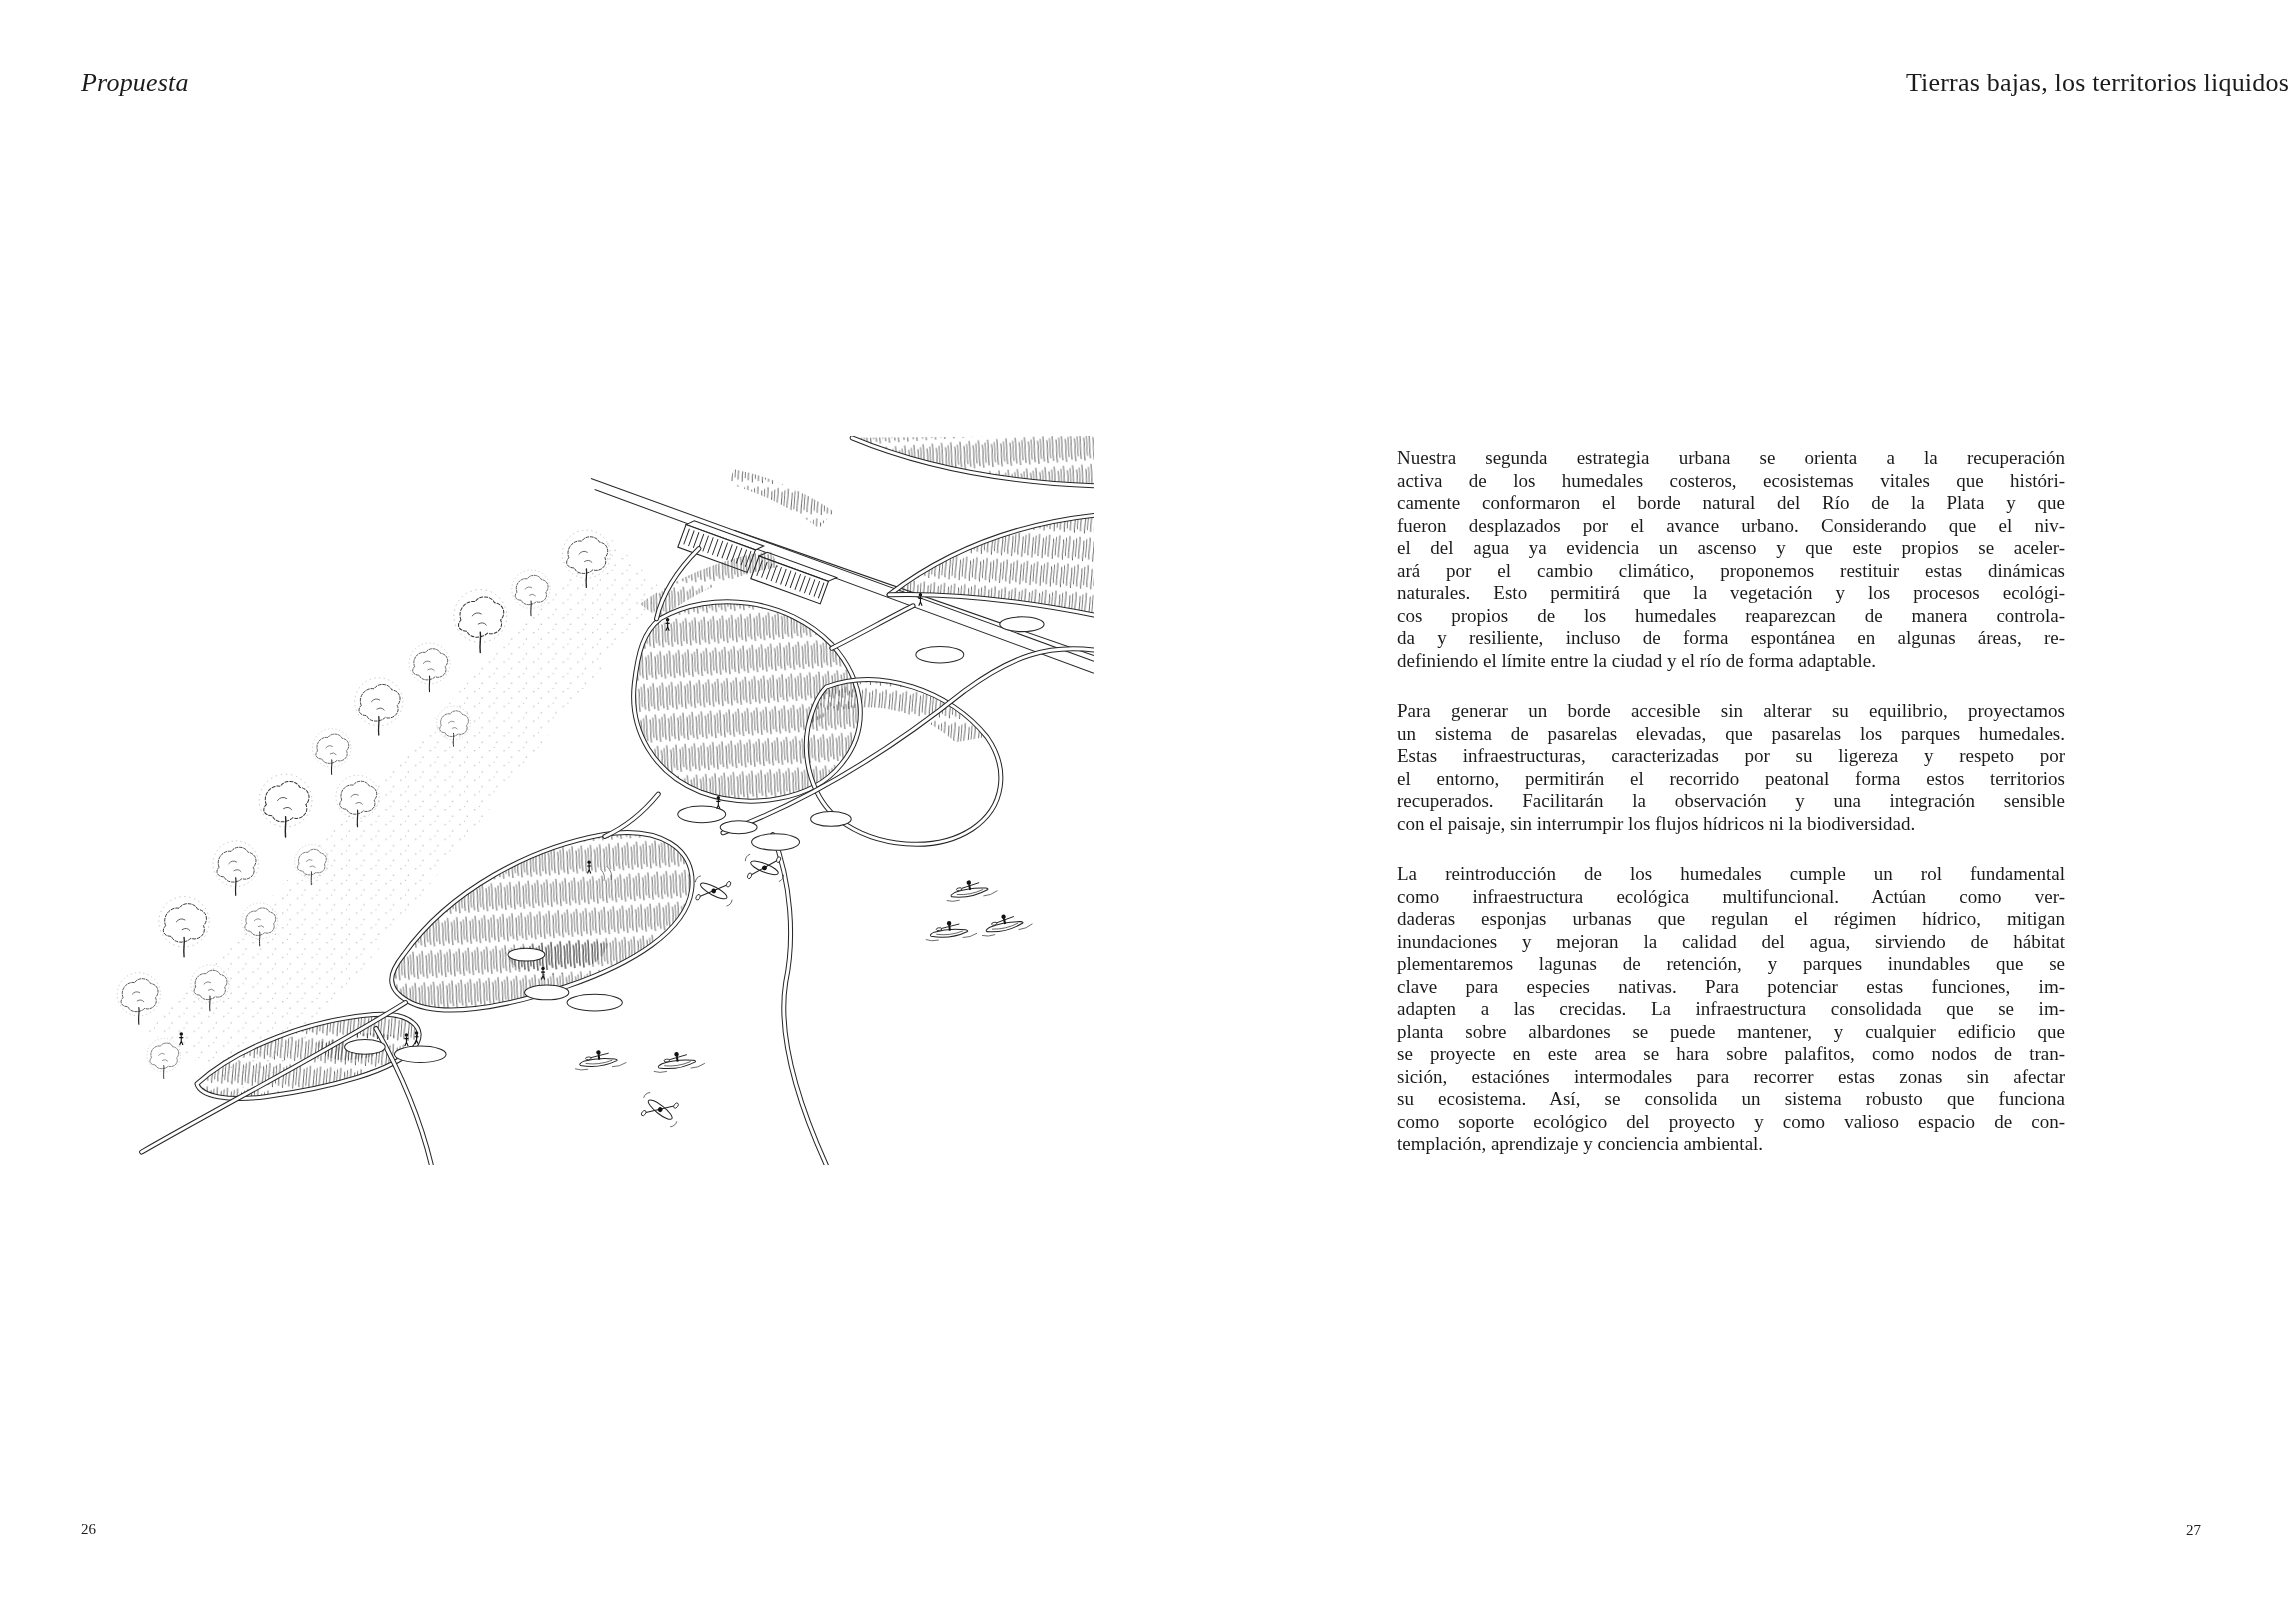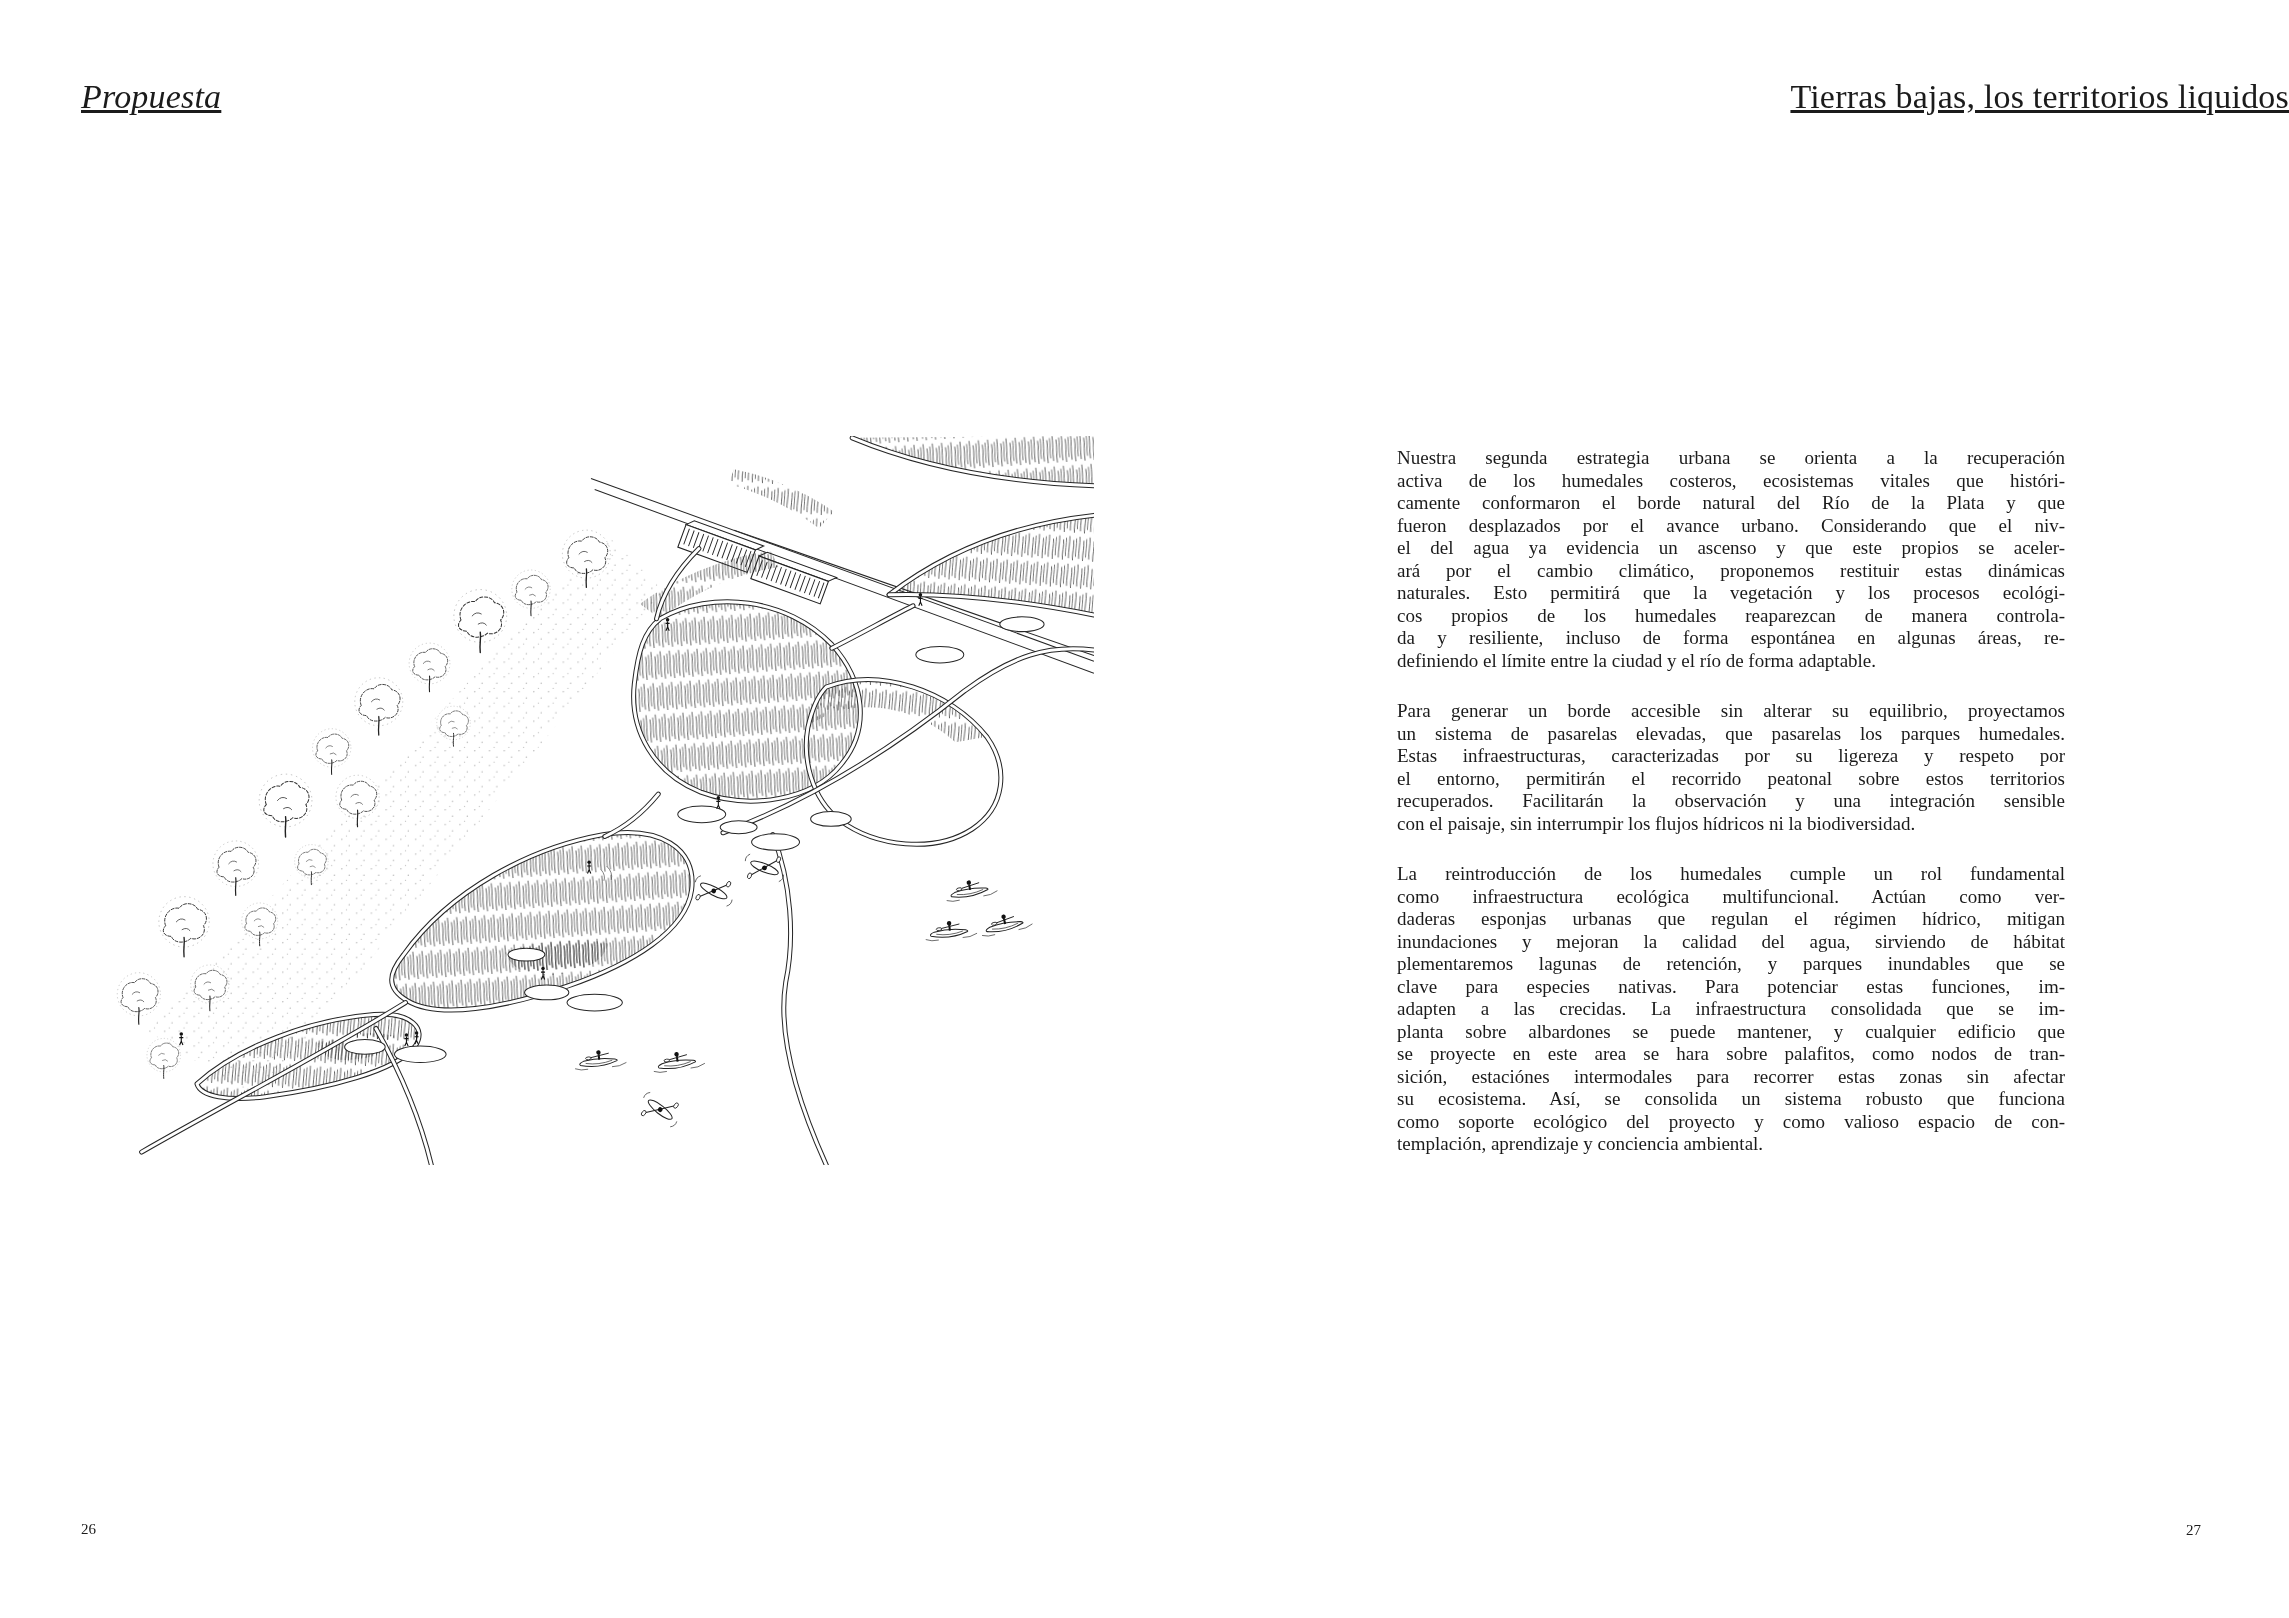--- a/index.html
+++ b/index.html
@@ -5,25 +5,24 @@
   html,body{margin:0;padding:0;background:#e8e8e8;}
   .sheet{
     position:relative;
     width:2290px;height:1619px;
     background:#ffffff;
     font-family:"Liberation Serif","DejaVu Serif",serif;
     color:#1b1b1b;
     overflow:hidden;
   }
   .running-head{
-    position:absolute;top:80px;
-    font-size:34px;line-height:1;
+    position:absolute;top:70px;
+    font-size:26px;line-height:1;
     letter-spacing:0.2px;
     white-space:nowrap;
-    text-decoration:underline;
   }
   .running-head.left{left:81px;font-style:italic;}
   .running-head.right{left:1144px;width:1145px;text-align:right;}
   .folio{
     position:absolute;font-size:15px;line-height:1;
   }
   .folio.left{left:81px;top:1522px;}
   .folio.right{left:2186px;top:1523px;}
   .text-column{
     position:absolute;left:1397px;top:447px;width:668px;
@@ -234,21 +233,21 @@
         <div class="line">ará por el cambio climático, proponemos restituir estas dinámicas</div>
         <div class="line">naturales. Esto permitirá que la vegetación y los procesos ecológi-</div>
         <div class="line">cos propios de los humedales reaparezcan de manera controla-</div>
         <div class="line">da y resiliente, incluso de forma espontánea en algunas áreas, re-</div>
         <div class="line last">definiendo el límite entre la ciudad y el río de forma adaptable.</div>
       </div>
       <div class="para">
         <div class="line">Para generar un borde accesible sin alterar su equilibrio, proyectamos</div>
         <div class="line">un sistema de pasarelas elevadas, que pasarelas los parques humedales.</div>
         <div class="line">Estas infraestructuras, caracterizadas por su ligereza y respeto por</div>
-        <div class="line">el entorno, permitirán el recorrido peatonal sobre estos territorios</div>
+        <div class="line">el entorno, permitirán el recorrido peatonal forma estos territorios</div>
         <div class="line">recuperados. Facilitarán la observación y una integración sensible</div>
         <div class="line last">con el paisaje, sin interrumpir los flujos hídricos ni la biodiversidad.</div>
       </div>
       <div class="para">
         <div class="line">La reintroducción de los humedales cumple un rol fundamental</div>
         <div class="line">como infraestructura ecológica multifuncional. Actúan como ver-</div>
         <div class="line">daderas esponjas urbanas que regulan el régimen hídrico, mitigan</div>
         <div class="line">inundaciones y mejoran la calidad del agua, sirviendo de hábitat</div>
         <div class="line">plementaremos lagunas de retención, y parques inundables que se</div>
         <div class="line">clave para especies nativas. Para potenciar estas funciones, im-</div>

